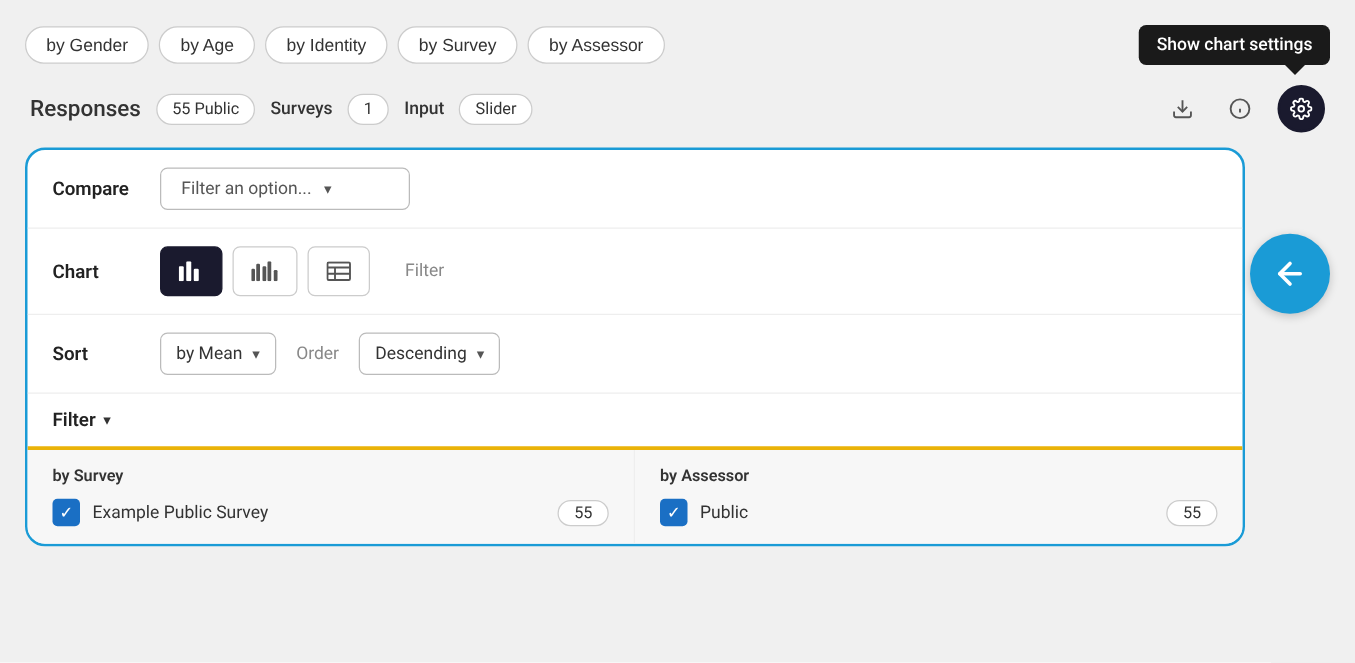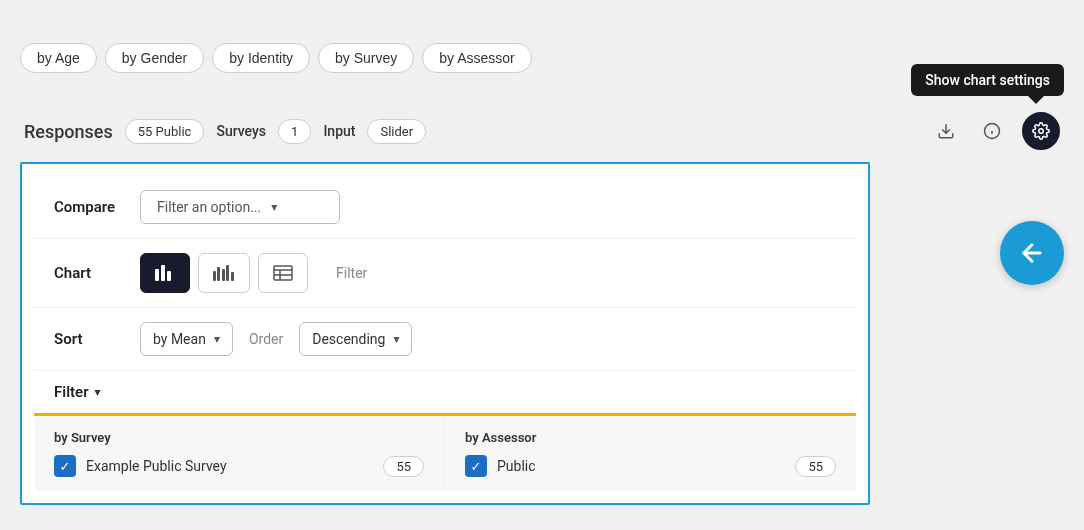--- a/index.html
+++ b/index.html
@@ -33,21 +33,20 @@
       font-size: 14px;
       cursor: pointer;
       color: #333;
       white-space: nowrap;
     }
 
     
     .tooltip-container {
       position: relative;
       margin-left: auto;
-      margin-top: 44px;
     }
 
     .tooltip-bubble {
       background: #1a1a1a;
       color: #fff;
       padding: 8px 14px;
       border-radius: 6px;
       font-size: 14px;
       font-weight: 500;
       white-space: nowrap;
@@ -121,23 +120,23 @@
       width: 38px;
       height: 38px;
       font-size: 18px;
       border: 2px solid #1a1a2e;
     }
 
     
     .settings-panel {
       background: #fff;
       border: 2px solid #1a9bd6;
-      border-radius: 2px;
-      padding: 12px;
-      width: 850px;
+      border-radius: 16px;
+      padding: 0;
+      width: 976px;
       overflow: hidden;
     }
 
     .settings-row {
       display: flex;
       align-items: center;
       padding: 14px 20px;
       border-bottom: 1px solid #eee;
       gap: 16px;
     }
@@ -346,22 +345,22 @@
       font-size: 12px;
       color: #555;
     }
   </style>
 </head>
 <body>
 
 <div class="main-container">
 
   <div class="filter-tabs">
+    <button class="filter-tab">by Gender</button>
     <button class="filter-tab">by Age</button>
-    <button class="filter-tab">by Gender</button>
     <button class="filter-tab">by Identity</button>
     <button class="filter-tab">by Survey</button>
     <button class="filter-tab">by Assessor</button>
     <div class="tooltip-container">
       <div class="tooltip-bubble">Show chart settings</div>
     </div>
   </div>
 
   <div class="stats-bar">
     <span class="stats-label">Responses</span>

